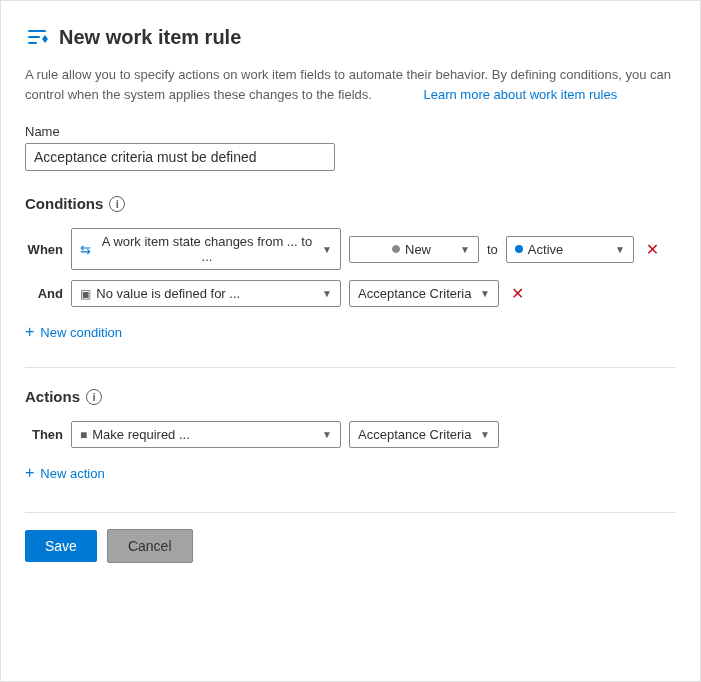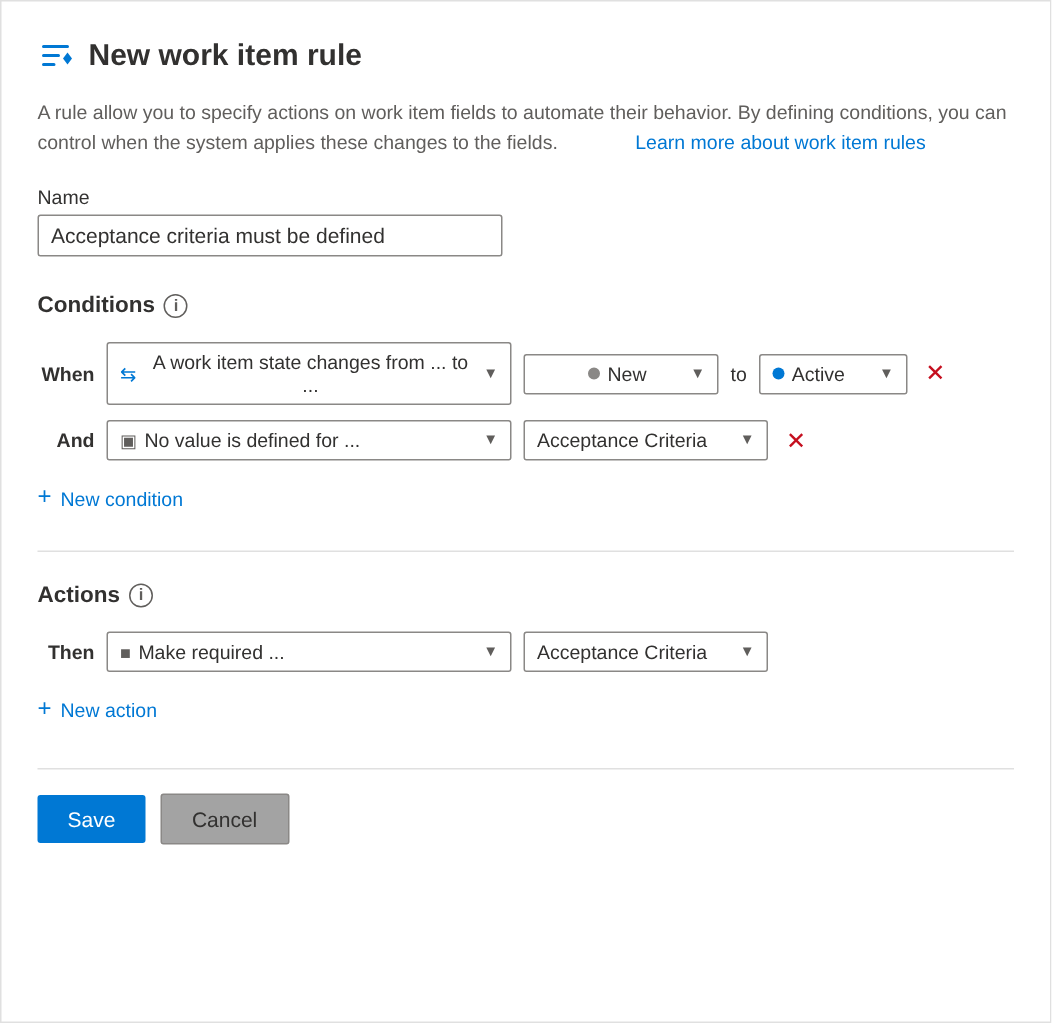--- a/index.html
+++ b/index.html
@@ -111,22 +111,22 @@
       border-radius: 2px;
       background: #fff;
       cursor: pointer;
       font-size: 13px;
       color: #323130;
       font-family: inherit;
       gap: 4px;
     }
     .select-wide { width: 270px; }
     .select-medium { width: 130px; padding-left: 42px; }
-    .select-medium2 { width: 163px; }
-    .select-narrow { width: 99px; }
+    .select-medium2 { width: 150px; }
+    .select-narrow { width: 128px; }
     .chevron {
       font-size: 10px;
       color: #605e5c;
       flex-shrink: 0;
     }
     .to-label {
       font-size: 13px;
       color: #323130;
       flex-shrink: 0;
     }

